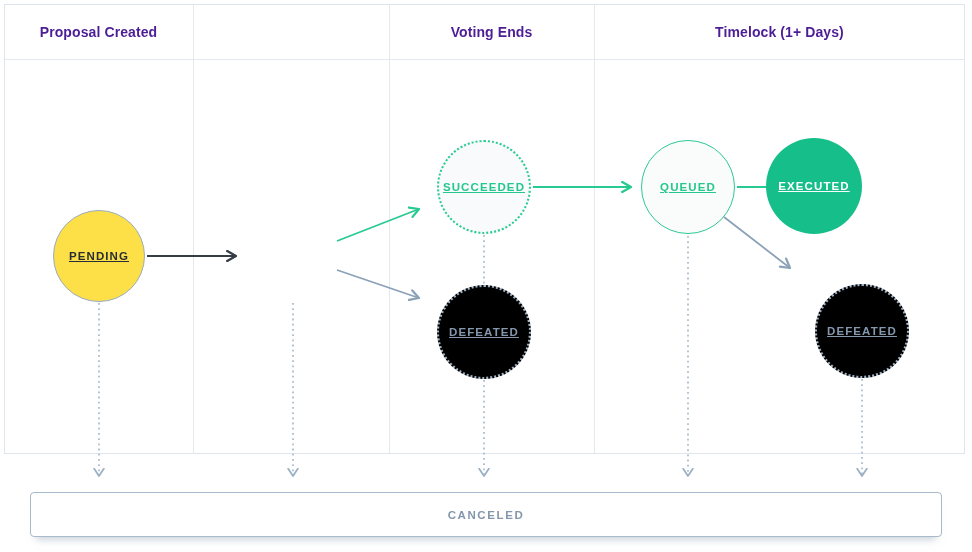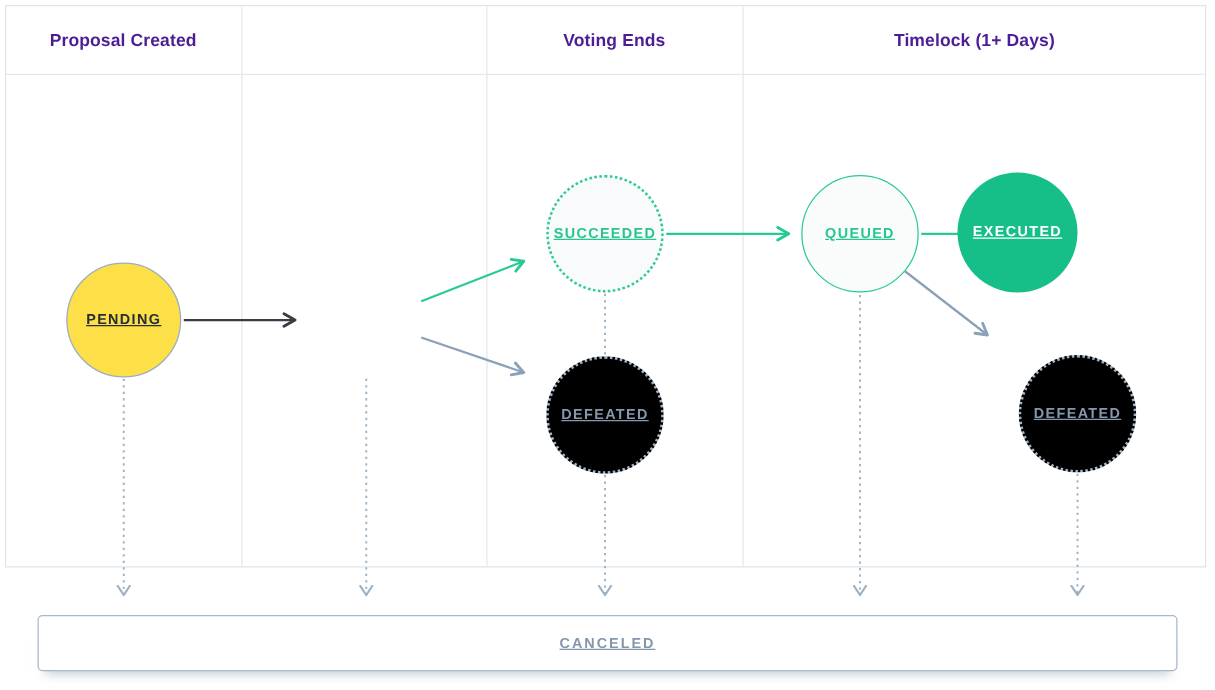--- a/index.html
+++ b/index.html
@@ -88,21 +88,20 @@
   .canceled-box {
     position: absolute; left: 30px; top: 492px;
     width: 912px; height: 45px;
     background: #ffffff;
     border: 1.5px solid #a7b9cb; border-radius: 4px;
     box-sizing: border-box;
     display: flex; align-items: center; justify-content: center;
     font-size: 11.5px; font-weight: bold; letter-spacing: 1.6px;
     color: #8496ab;
     box-shadow: 0 8px 8px -6px rgba(146,162,177,0.55);
-    text-decoration: underline;
   }
 </style>
 </head>
 <body>
 
 <div class="stage">
 
   <div class="frame"></div>
   <div class="header-sep"></div>
   <div class="col-sep s1"></div>

